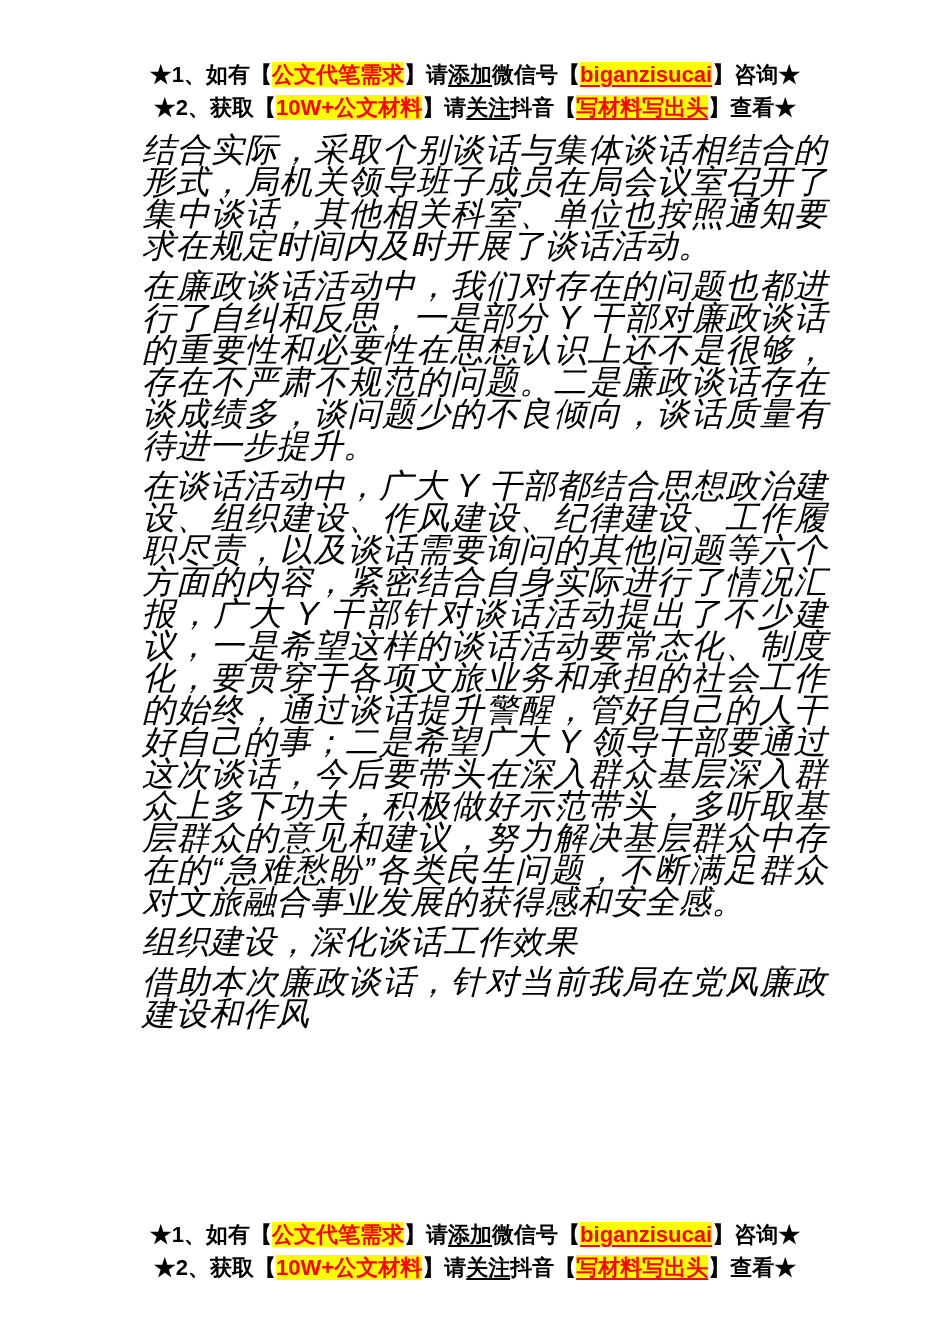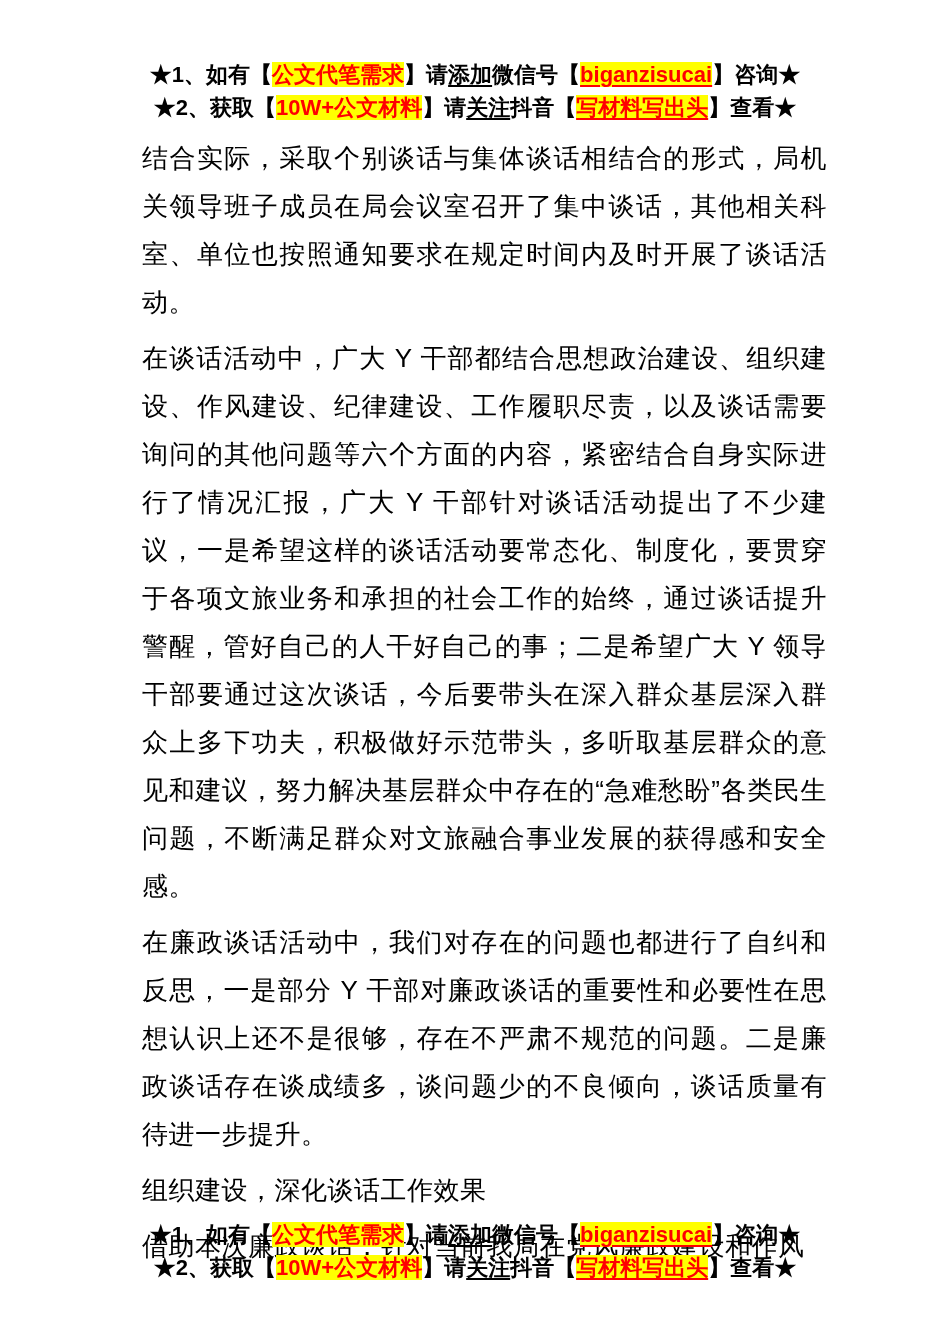--- a/index.html
+++ b/index.html
@@ -21,46 +21,47 @@
     color: #000000;
   }
   .promo-header { padding-top: 58px; }
   .promo-footer { position: absolute; top: 1218px; left: 0; }
   .promo .seg-n  { color: #000000; }
   .promo .seg-hl { color: #ff0000; background: #ffff00; }
   .promo .seg-ul { color: #000000; text-decoration: underline; text-underline-offset: 3px; }
   .promo .seg-hlu { color: #ff0000; background: #ffff00; text-decoration: underline; text-underline-offset: 3px; }
   .doc-body {
     margin: 10px 123px 0 142px;
-    font-size: 26px;
-    line-height: 48px;
+    font-size: 33px;
+    line-height: 32px;
     text-align: justify;
     text-justify: inter-ideograph;
     color: #000000;
     letter-spacing: 0.5px;
+    font-style: italic;
   }
   .doc-body p {
     margin: 0 0 8px 0;
     padding: 0;
   }
 </style>
 </head>
 <body>
 
 <div class="page">
 
   <div class="promo promo-header">
     <div class="promo-line"><span class="seg-n">★1、如有【</span><span class="seg-hl">公文代笔需求</span><span class="seg-n">】请</span><span class="seg-ul">添加</span><span class="seg-n">微信号【</span><span class="seg-hlu">biganzisucai</span><span class="seg-n">】咨询★</span></div>
     <div class="promo-line"><span class="seg-n">★2、获取【</span><span class="seg-hl">10W+公文材料</span><span class="seg-n">】请</span><span class="seg-ul">关注</span><span class="seg-n">抖音【</span><span class="seg-hlu">写材料写出头</span><span class="seg-n">】查看★</span></div>
   </div>
 
   <div class="doc-body">
       <p>结合实际，采取个别谈话与集体谈话相结合的形式，局机关领导班子成员在局会议室召开了集中谈话，其他相关科室、单位也按照通知要求在规定时间内及时开展了谈话活动。</p>
+      <p>在廉政谈话活动中，我们对存在的问题也都进行了自纠和反思，一是部分 Y 干部对廉政谈话的重要性和必要性在思想认识上还不是很够，存在不严肃不规范的问题。二是廉政谈话存在谈成绩多，谈问题少的不良倾向，谈话质量有待进一步提升。</p>
       <p>在谈话活动中，广大 Y 干部都结合思想政治建设、组织建设、作风建设、纪律建设、工作履职尽责，以及谈话需要询问的其他问题等六个方面的内容，紧密结合自身实际进行了情况汇报，广大 Y 干部针对谈话活动提出了不少建议，一是希望这样的谈话活动要常态化、制度化，要贯穿于各项文旅业务和承担的社会工作的始终，通过谈话提升警醒，管好自己的人干好自己的事；二是希望广大 Y 领导干部要通过这次谈话，今后要带头在深入群众基层深入群众上多下功夫，积极做好示范带头，多听取基层群众的意见和建议，努力解决基层群众中存在的“急难愁盼”各类民生问题，不断满足群众对文旅融合事业发展的获得感和安全感。</p>
-      <p>在廉政谈话活动中，我们对存在的问题也都进行了自纠和反思，一是部分 Y 干部对廉政谈话的重要性和必要性在思想认识上还不是很够，存在不严肃不规范的问题。二是廉政谈话存在谈成绩多，谈问题少的不良倾向，谈话质量有待进一步提升。</p>
       <p>组织建设，深化谈话工作效果</p>
       <p>借助本次廉政谈话，针对当前我局在党风廉政建设和作风</p>
     </div>
 
   <div class="promo promo-footer">
     <div class="promo-line"><span class="seg-n">★1、如有【</span><span class="seg-hl">公文代笔需求</span><span class="seg-n">】请</span><span class="seg-ul">添加</span><span class="seg-n">微信号【</span><span class="seg-hlu">biganzisucai</span><span class="seg-n">】咨询★</span></div>
     <div class="promo-line"><span class="seg-n">★2、获取【</span><span class="seg-hl">10W+公文材料</span><span class="seg-n">】请</span><span class="seg-ul">关注</span><span class="seg-n">抖音【</span><span class="seg-hlu">写材料写出头</span><span class="seg-n">】查看★</span></div>
   </div>
 
 </div>

